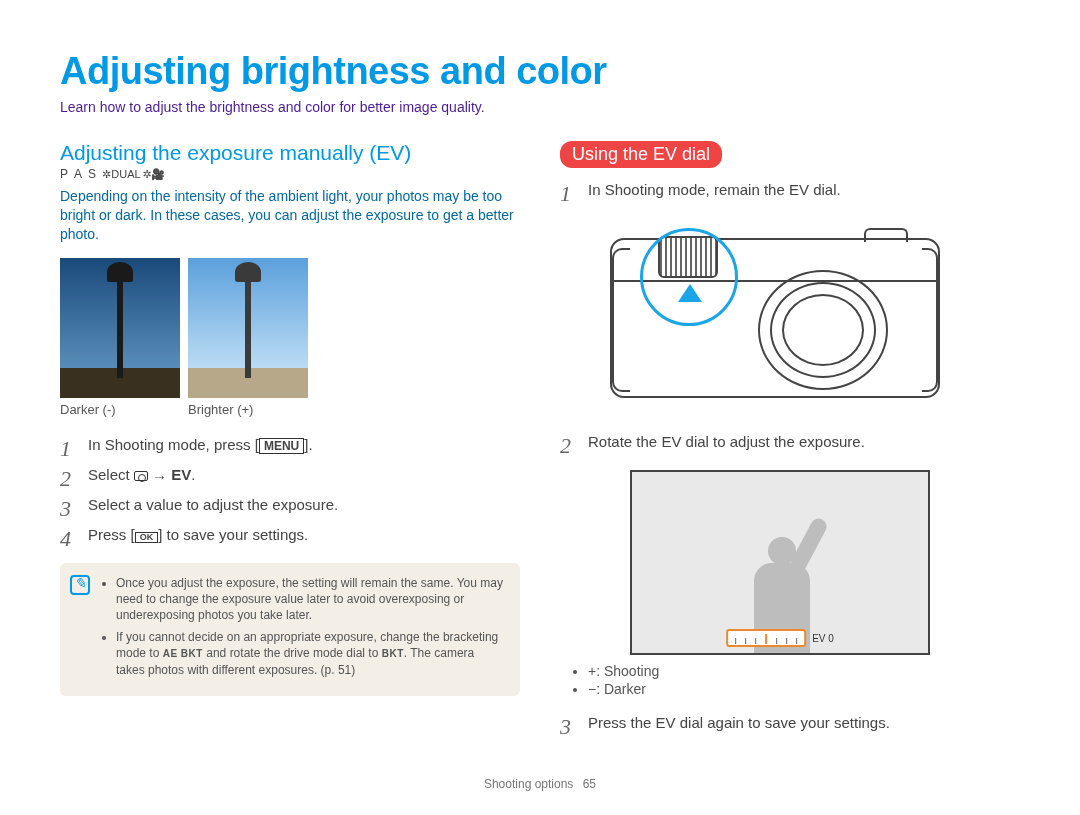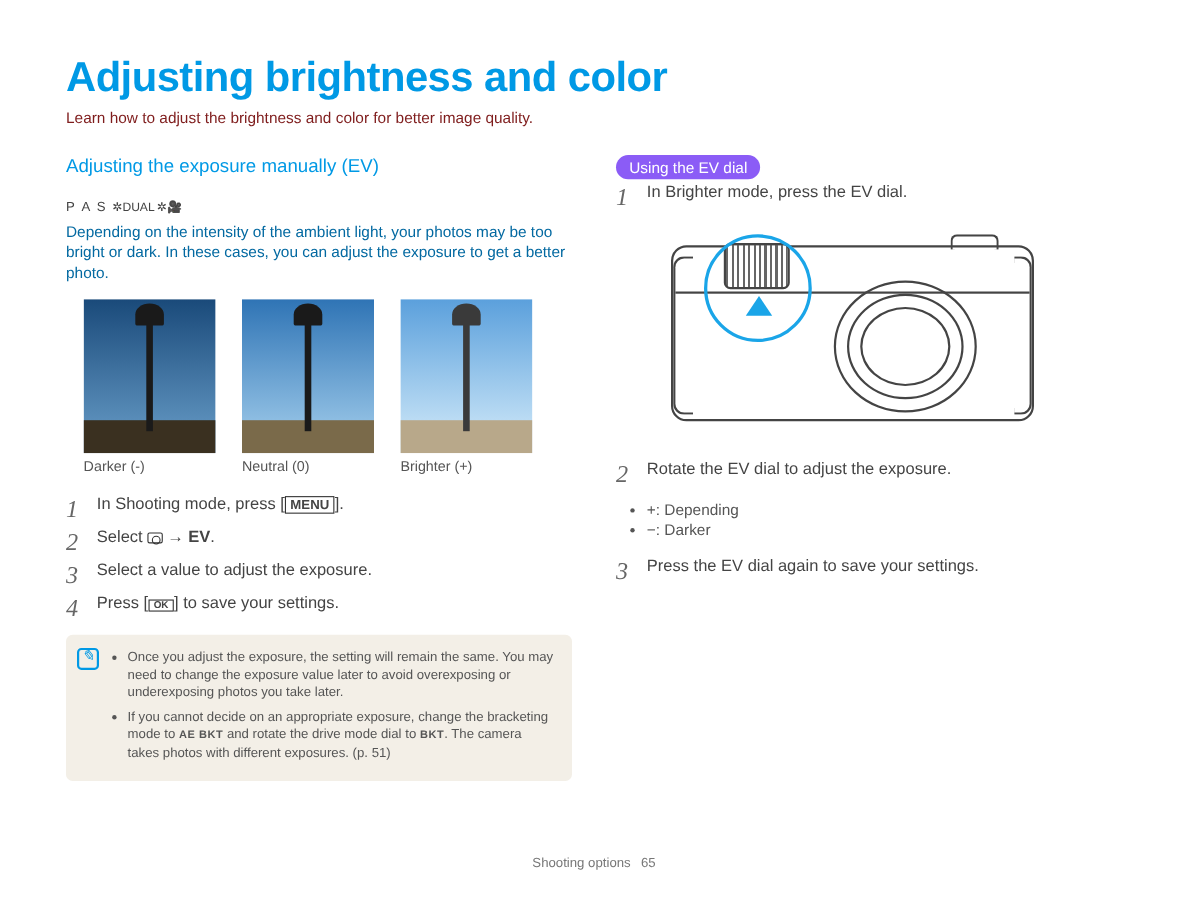--- a/index.html
+++ b/index.html
@@ -16,33 +16,33 @@
   }
   .title {
     font-size: 38px;
     color: #0099e5;
     font-weight: 700;
     letter-spacing: -0.5px;
     margin-bottom: 6px;
   }
   .intro {
     font-size: 14px;
-    color: #7f1d1d;
+    color: #4c1d95;
     margin-bottom: 26px;
   }
   .columns {
     display: flex;
     gap: 40px;
   }
   .col { flex: 1; min-width: 0; }
   .subtitle {
-    font-size: 17px;
+    font-size: 21px;
     color: #0099e5;
     font-weight: 400;
-    margin-bottom: 20px;
+    margin-bottom: 2px;
   }
   .modes {
     font-size: 12px;
     letter-spacing: 4px;
     color: #444;
     margin-bottom: 6px;
     display: flex;
     align-items: center;
     gap: 2px;
   }
@@ -54,21 +54,21 @@
     font-size: 14px;
     color: #0369a1;
     line-height: 1.35;
     margin-bottom: 14px;
   }
   .exposure-row {
     display: flex;
     gap: 8px;
     margin-bottom: 16px;
   }
-  .exposure-item { width: 120px; margin-left: 16px; }
+  .exposure-item { width: 120px; }
   .exposure-img {
     width: 120px;
     height: 140px;
     position: relative;
     overflow: hidden;
   }
   .sky { position:absolute; inset:0; }
   .darker .sky { background: linear-gradient(#1a4a7a, #6a9fca); }
   .neutral .sky { background: linear-gradient(#2f74b5, #a7d1ee); }
   .brighter .sky { background: linear-gradient(#5ba0dc, #d5ecfa); }
@@ -149,25 +149,26 @@
     border-radius:4px; color:#0099e5;
     display:flex; align-items:center; justify-content:center;
     font-style:italic; font-family:Georgia,serif; font-size:14px;
   }
   .note-box ul { list-style: disc; padding-left: 14px; }
   .note-box li { margin-bottom: 6px; }
   .aebkt { font-weight:700; font-size:10px; letter-spacing:0.5px; }
 
   .pill {
     display:inline-block;
-    background:#8b5cf6;
+    background:#ef4444;
     color:#fff;
-    font-size:14px;
+    font-size:18px;
     padding:3px 12px;
     border-radius:12px;
+    margin-bottom:10px;
   }
   .camera-illus {
     width: 420px;
     height: 190px;
     position: relative;
     margin: 10px 0 22px 0;
   }
   .camera-body {
     position:absolute; left:50px; top:20px;
     width:330px; height:160px;
@@ -307,28 +308,20 @@
       <p class="body-text">Depending on the intensity of the ambient light, your photos may be too bright or dark. In these cases, you can adjust the exposure to get a better photo.</p>
 
       <div class="exposure-row">
         <div class="exposure-item">
           <div class="exposure-img darker">
             <div class="sky"></div>
               <div class="ground"></div>
               <div class="lamp"></div>
           </div>
           <div class="caption">Darker (-)</div>
-        </div>
-        <div class="exposure-item">
-          <div class="exposure-img neutral">
-            <div class="sky"></div>
-              <div class="ground"></div>
-              <div class="lamp"></div>
-          </div>
-          <div class="caption">Neutral (0)</div>
         </div>
         <div class="exposure-item">
           <div class="exposure-img brighter">
             <div class="sky"></div>
               <div class="ground"></div>
               <div class="lamp"></div>
           </div>
           <div class="caption">Brighter (+)</div>
         </div>
       </div>
@@ -354,43 +347,64 @@
             <span>If you cannot decide on an appropriate exposure, change the bracketing mode to </span><span class="aebkt">AE BKT</span><span> and rotate the drive mode dial to </span><span class="aebkt">BKT</span><span>. The camera takes photos with different exposures. (p. 51)</span>
           </li>
         </ul>
       </div>
     </div>
 
     <div class="col">
       <div class="pill">Using the EV dial</div>
 
       <ol class="steps">
-        <li>In Brighter mode, press the EV dial.</li>
+        <li>In Shooting mode, remain the EV dial.</li>
       </ol>
 
       <div class="camera-illus">
         <div class="camera-body">
           <div class="camera-grip-l"></div>
           <div class="camera-grip-r"></div>
           <div class="camera-line"></div>
           <div class="camera-lens"></div>
           <div class="camera-top-btn"></div>
         </div>
         <div class="dial-wheel"></div>
         <div class="dial-highlight"></div>
         <div class="dial-arrow"></div>
       </div>
 
       <ol class="steps" start="2" style="counter-reset: step 1;">
         <li>Rotate the EV dial to adjust the exposure.</li>
       </ol>
 
+      <div class="lcd">
+        <div class="silhouette">
+          <div class="sil-arm"></div>
+          <div class="sil-body"></div>
+          <div class="sil-head"></div>
+          <div class="sil-leg1"></div>
+          <div class="sil-leg2"></div>
+        </div>
+        <div class="ev-bar">
+          <div class="ev-scale">
+            <div class="ev-tick"></div>
+              <div class="ev-tick"></div>
+              <div class="ev-tick"></div>
+            <div class="ev-tick center"></div>
+            <div class="ev-tick"></div>
+              <div class="ev-tick"></div>
+              <div class="ev-tick"></div>
+          </div>
+          <span class="ev-label">EV 0</span>
+        </div>
+      </div>
 
       <ul class="bullets">
-        <li>+: Depending</li>
+        <li>+: Shooting</li>
         <li>−: Darker</li>
       </ul>
 
       <ol class="steps" start="3" style="counter-reset: step 2;">
         <li>Press the EV dial again to save your settings.</li>
       </ol>
     </div>
 
   </div>
 

